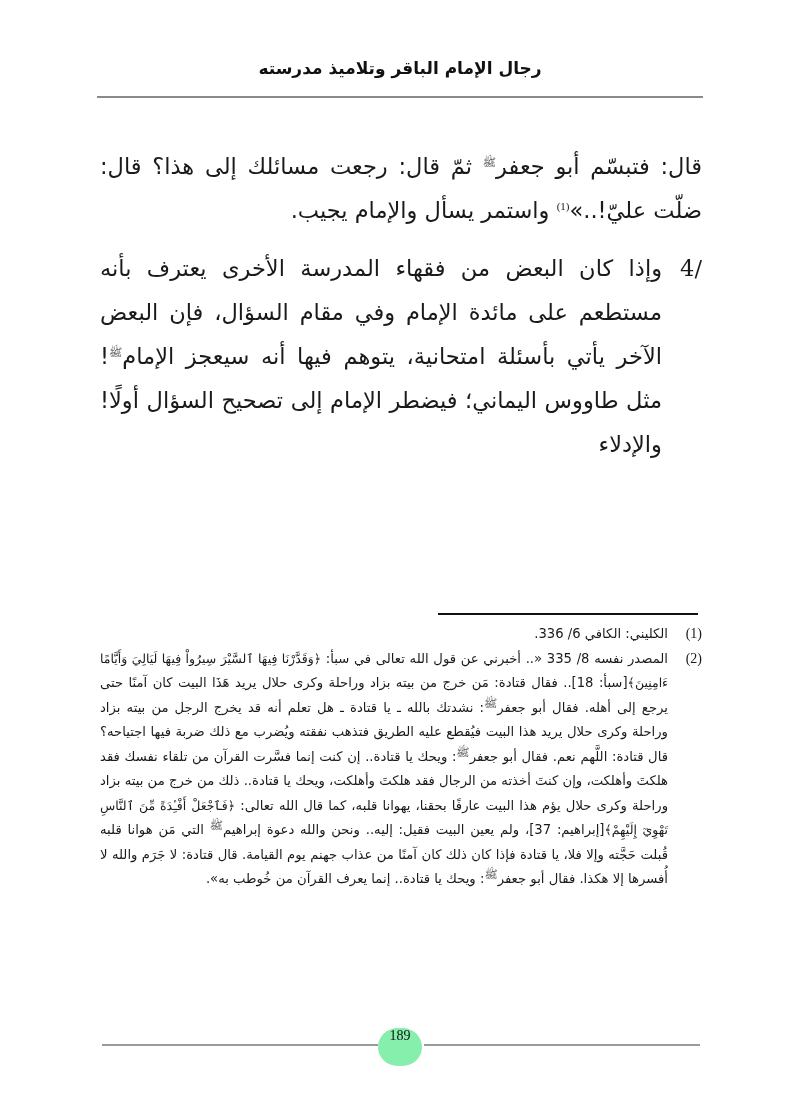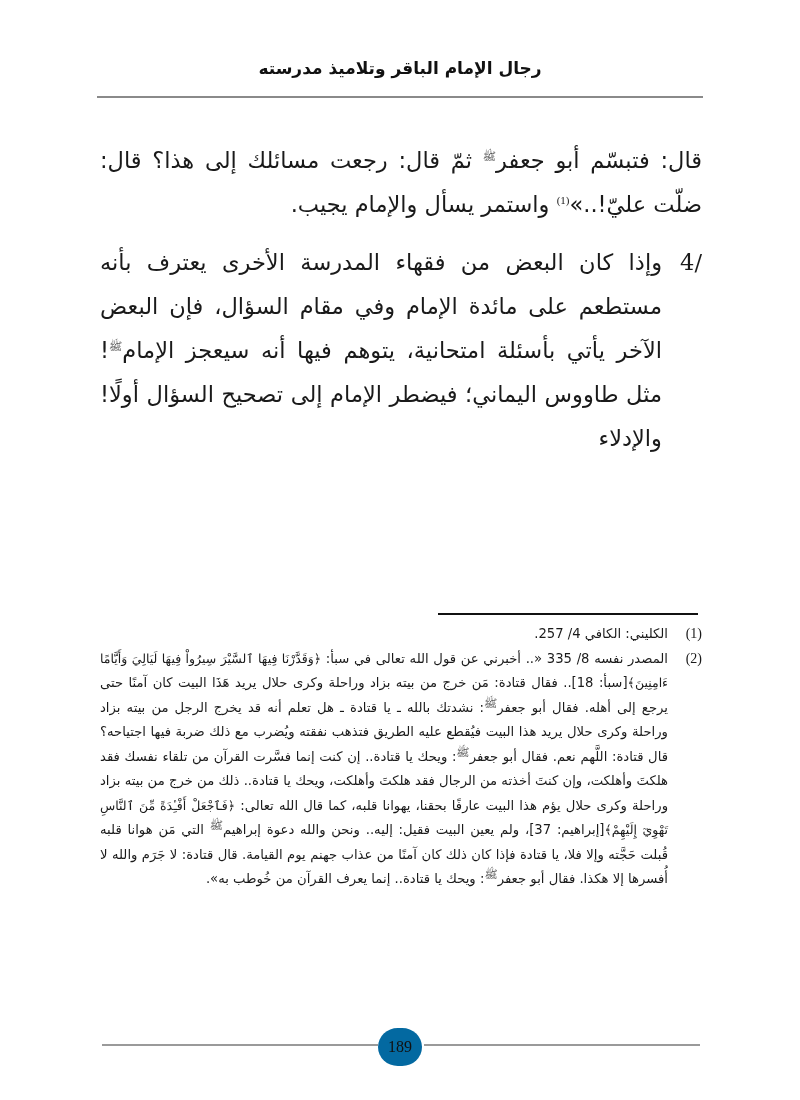--- a/index.html
+++ b/index.html
@@ -17,21 +17,21 @@
       position: absolute; left: 97px; width: 606px; top: 58px;
       text-align: center; direction: rtl;
       font-size: 17px; font-weight: bold; color: #111;
     }
     .header-rule {
       position: absolute; left: 97px; width: 606px; top: 96px; height: 2px;
       background: #8a8a8a;
     }
 
     .body-text {
-      position: absolute; left: 100px; width: 602px; top: 138px;
+      position: absolute; left: 100px; width: 602px; top: 144px;
       direction: rtl; text-align: justify;
       font-size: 22.5px; line-height: 44px; color: #1a1a1a;
     }
     .body-text p { margin: 0; }
     .body-text p.para { margin-top: 10px; }
     .body-text p.numbered { margin-top: 14px; padding-right: 40px; position: relative; }
     .num-marker {
       position: absolute; right: 0; top: 0; direction: ltr;
       font-family: "DejaVu Serif", "Liberation Serif", serif;
     }
@@ -55,23 +55,23 @@
     }
     .quran { font-family: "DejaVu Serif", "Liberation Serif", serif; font-size: 12.5px; }
 
     .footer-rule {
       position: absolute; top: 1044px; height: 2px; background: #9a9a9a;
     }
     .footer-rule.left { left: 102px; width: 276px; }
     .footer-rule.right { left: 424px; width: 276px; }
     .page-badge {
       position: absolute; left: 378px; top: 1028px; width: 44px; height: 38px;
-      background: #0369a1; border-radius: 45% 45% 45% 45% / 50% 50% 50% 50%;
-      display: flex; align-items: center; justify-content: center;
-      font-family: "Liberation Serif", serif; font-size: 16px; color: #111;
+      background: #86efac; border-radius: 45% 45% 45% 45% / 50% 50% 50% 50%;
+      display: flex; align-items: flex-start; justify-content: center;
+      font-family: "Liberation Serif", serif; font-size: 14px; color: #111;
     }
   </style>
 </head>
 <body>
 
 <div class="page">
 
   <div class="running-header">رجال الإمام الباقر وتلاميذ مدرسته</div>
   <div class="header-rule"></div>
 
@@ -83,21 +83,21 @@
       <span class="num-marker">4/</span>
       <span>وإذا كان البعض من فقهاء المدرسة الأخرى يعترف بأنه مستطعم على مائدة الإمام وفي مقام السؤال، فإن البعض الآخر يأتي بأسئلة امتحانية، يتوهم فيها أنه سيعجز الإمام</span><span class="honorific">ﷺ</span><span>! مثل طاووس اليماني؛ فيضطر الإمام إلى تصحيح السؤال أولًا! والإدلاء</span>
     </p>
   </div>
 
   <div class="fn-separator"></div>
 
   <div class="footnotes">
     <div class="footnote">
       <span class="fn-num">(1)</span>
-      <span>الكليني: الكافي 4/ 257.</span>
+      <span>الكليني: الكافي 6/ 336.</span>
     </div>
     <div class="footnote">
       <span class="fn-num">(2)</span>
       <span>المصدر نفسه 8/ 335 «.. أخبرني عن قول الله تعالى في سبأ: </span><span class="quran">﴿وَقَدَّرْنَا فِيهَا ٱلسَّيْرَ سِيرُواْ فِيهَا لَيَالِيَ وَأَيَّامًا ءَامِنِينَ﴾</span><span>[سبأ: 18].. فقال قتادة: مَن خرج من بيته بزاد وراحلة وكرى حلال يريد هَذَا البيت كان آمنًا حتى يرجع إلى أهله. فقال أبو جعفر</span><span class="honorific">ﷺ</span><span>: نشدتك بالله ـ يا قتادة ـ هل تعلم أنه قد يخرج الرجل من بيته بزاد وراحلة وكرى حلال يريد هذا البيت فيُقطع عليه الطريق فتذهب نفقته ويُضرب مع ذلك ضربة فيها اجتياحه؟ قال قتادة: اللَّهم نعم. فقال أبو جعفر</span><span class="honorific">ﷺ</span><span>: ويحك يا قتادة.. إن كنت إنما فسَّرت القرآن من تلقاء نفسك فقد هلكتَ وأهلكت، وإن كنتَ أخذته من الرجال فقد هلكتَ وأهلكت، ويحك يا قتادة.. ذلك من خرج من بيته بزاد وراحلة وكرى حلال يؤم هذا البيت عارفًا بحقنا، يهوانا قلبه، كما قال الله تعالى: </span><span class="quran">﴿فَٱجْعَلْ أَفْـِٔدَةً مِّنَ ٱلنَّاسِ تَهْوِيٓ إِلَيْهِمْ﴾</span><span>[إبراهيم: 37]، ولم يعين البيت فقيل: إليه.. ونحن والله دعوة إبراهيم</span><span class="honorific">ﷺ</span><span> التي مَن هوانا قلبه قُبلت حَجَّته وإلا فلا، يا قتادة فإذا كان ذلك كان آمنًا من عذاب جهنم يوم القيامة. قال قتادة: لا جَرَم والله لا أُفسرها إلا هكذا. فقال أبو جعفر</span><span class="honorific">ﷺ</span><span>: ويحك يا قتادة.. إنما يعرف القرآن من خُوطب به».</span>
     </div>
   </div>
 
   <div class="footer-rule left"></div>
   <div class="footer-rule right"></div>
   <div class="page-badge">

